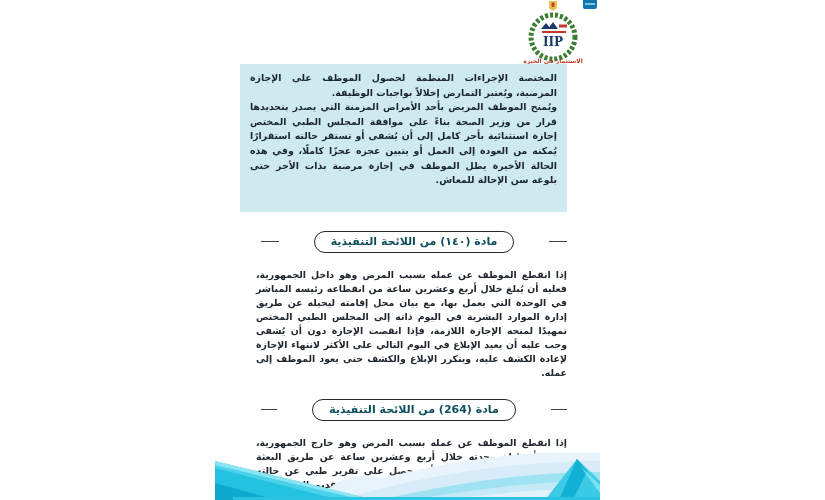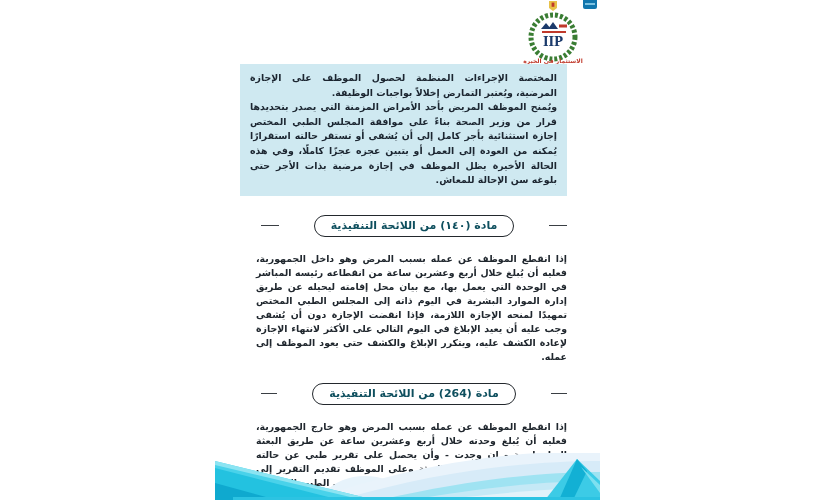--- a/index.html
+++ b/index.html
@@ -27,21 +27,21 @@
 
   
   .content{
     position:absolute;left:240px;top:64px;width:327px;
     direction:rtl;
     color:#1b2530;
   }
 
   .intro-box{
     background:#cfe9f1;
-    padding:7px 10px 8px 10px;
+    padding:7px 10px 24px 10px;
     font-size:9.4px;font-weight:bold;line-height:14.6px;
     text-align:justify;
   }
   .intro-box p{margin:0;}
 
   .section-header{
     display:flex;align-items:center;
     margin:19px 0 15px 21px; 
     direction:ltr;
     gap:35px;

